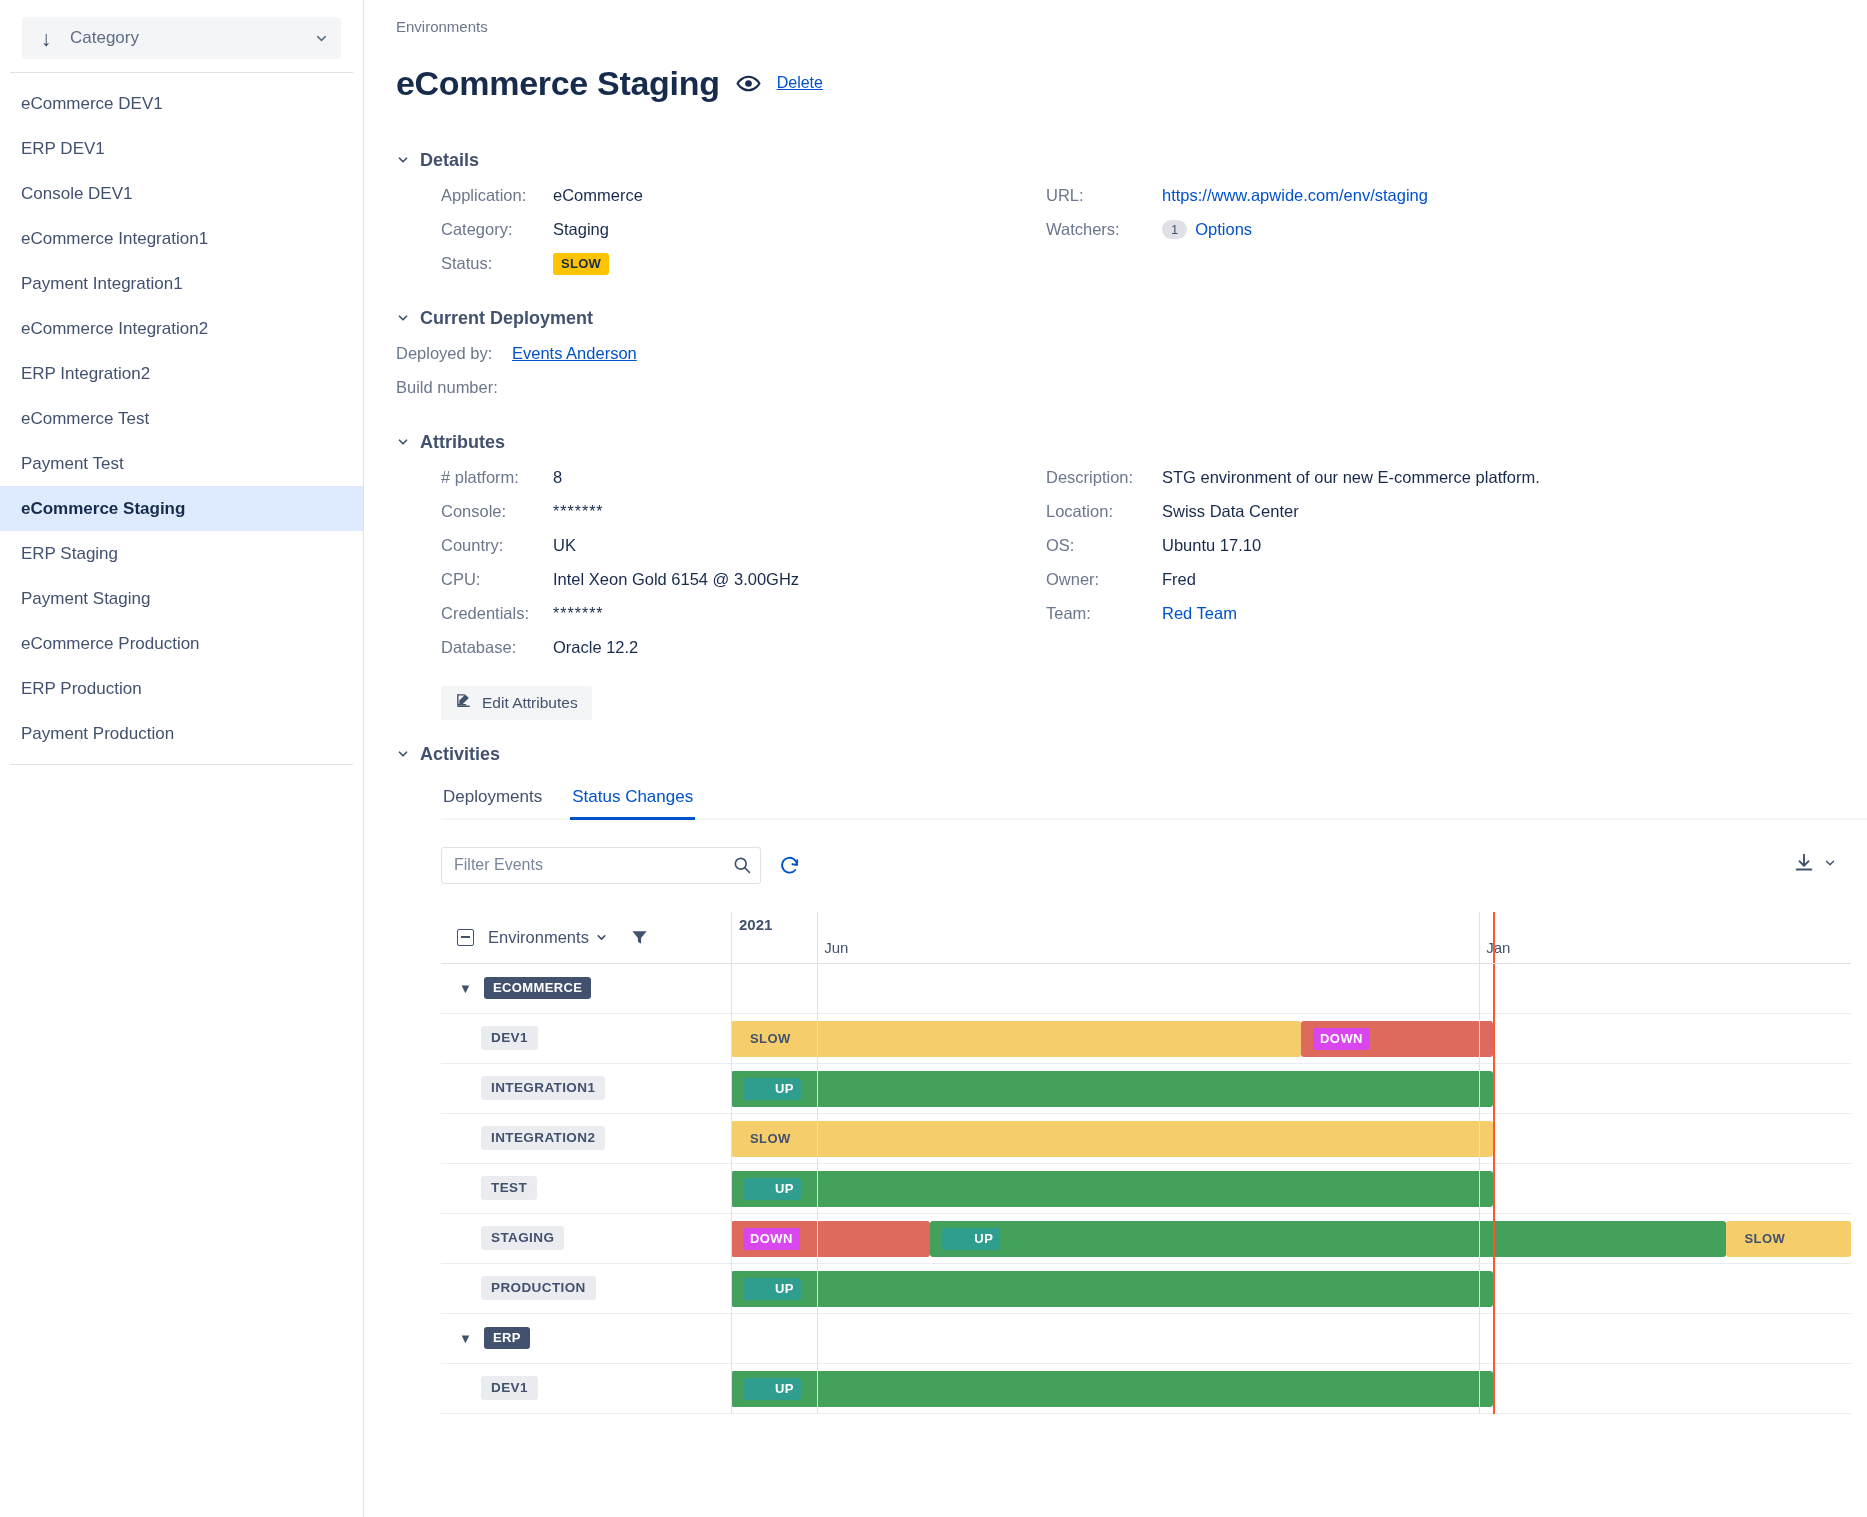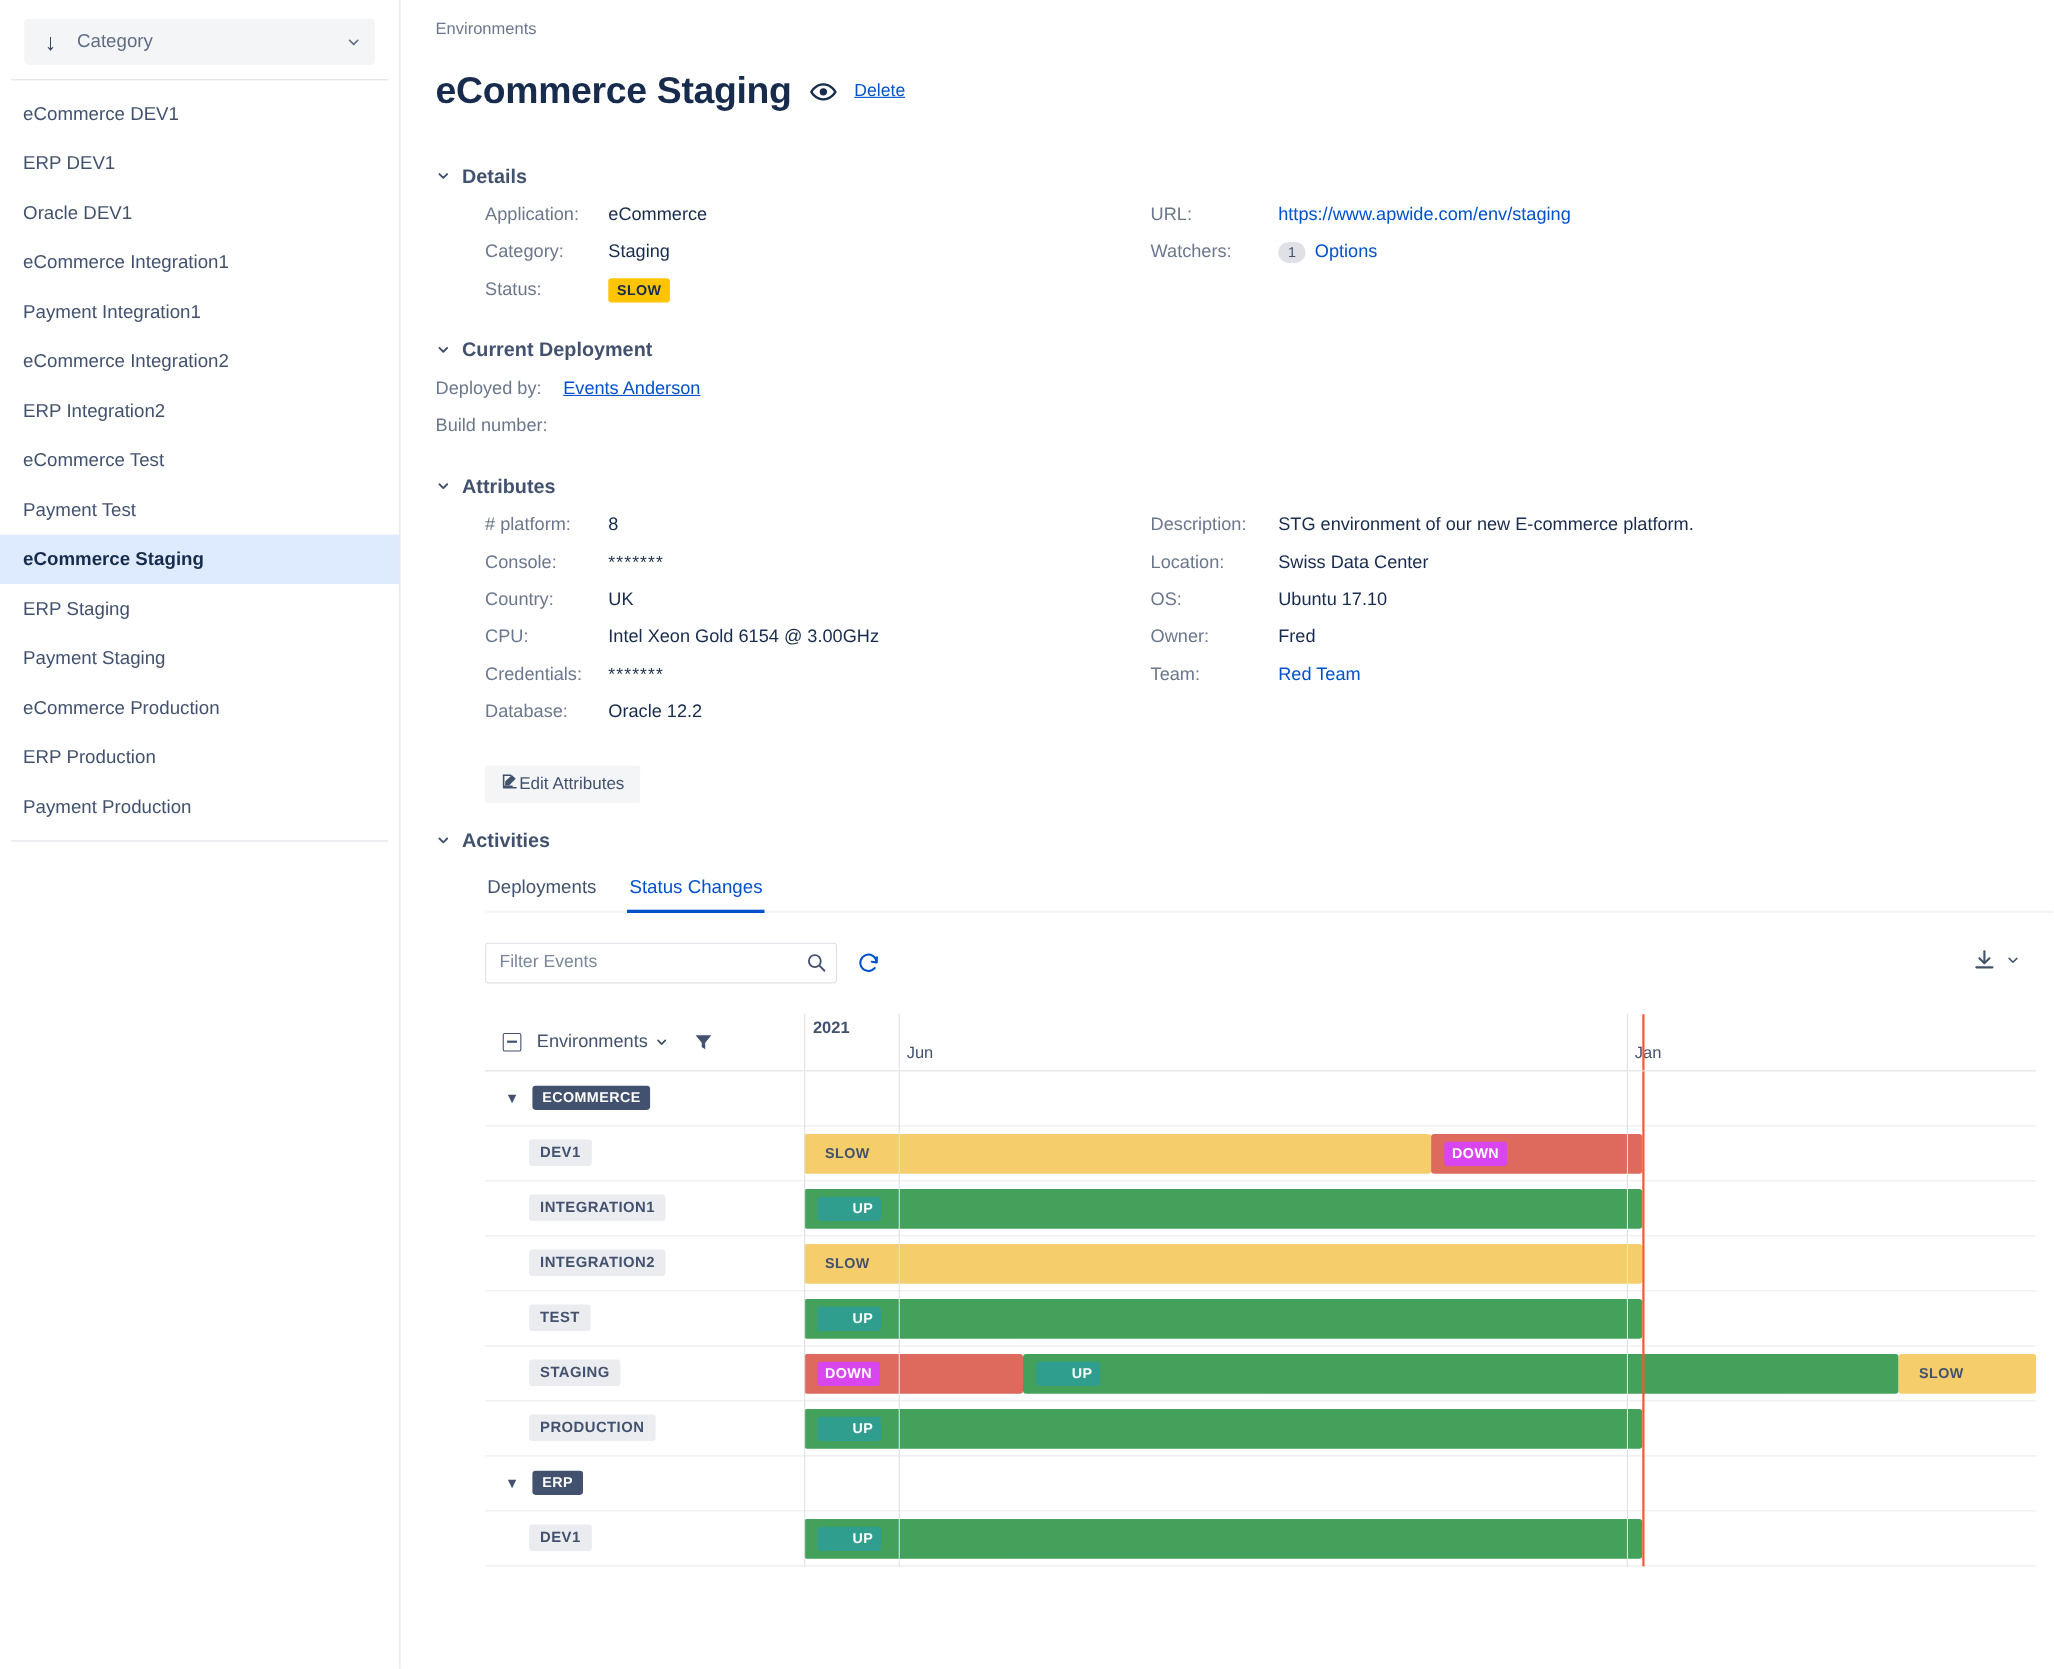--- a/index.html
+++ b/index.html
@@ -174,23 +174,24 @@
     background: #dfe1e6;
     color: #42526e;
     border-radius: 10px;
     font-size: 13px;
     padding: 2px 9px;
     margin-right: 8px;
   }
   .opt-link { color: #0052cc; font-size: 16.5px; cursor: pointer; }
 
   .edit-btn {
-    margin: 28px 0 0 45px;
+    margin: 18px 0 0 45px;
     display: inline-flex;
     align-items: center;
+    gap: 10px;
     height: 34px;
     padding: 0 14px;
     background: #f4f5f7;
     border: none;
     border-radius: 3px;
     font-size: 15.5px;
     color: #42526e;
     cursor: pointer;
     font-family: "Liberation Sans", sans-serif;
   }
@@ -417,21 +418,21 @@
     </div>
     <div class="sidebar-sep"></div>
     <nav class="env-list" id="env-list">
         <div class="env-item">
           <span>eCommerce DEV1</span>
         </div>
         <div class="env-item">
           <span>ERP DEV1</span>
         </div>
         <div class="env-item">
-          <span>Oracle DEV1</span>
+          <span>Console DEV1</span>
         </div>
         <div class="env-item">
           <span>eCommerce Integration1</span>
         </div>
         <div class="env-item">
           <span>Payment Integration1</span>
         </div>
         <div class="env-item">
           <span>eCommerce Integration2</span>
         </div>

